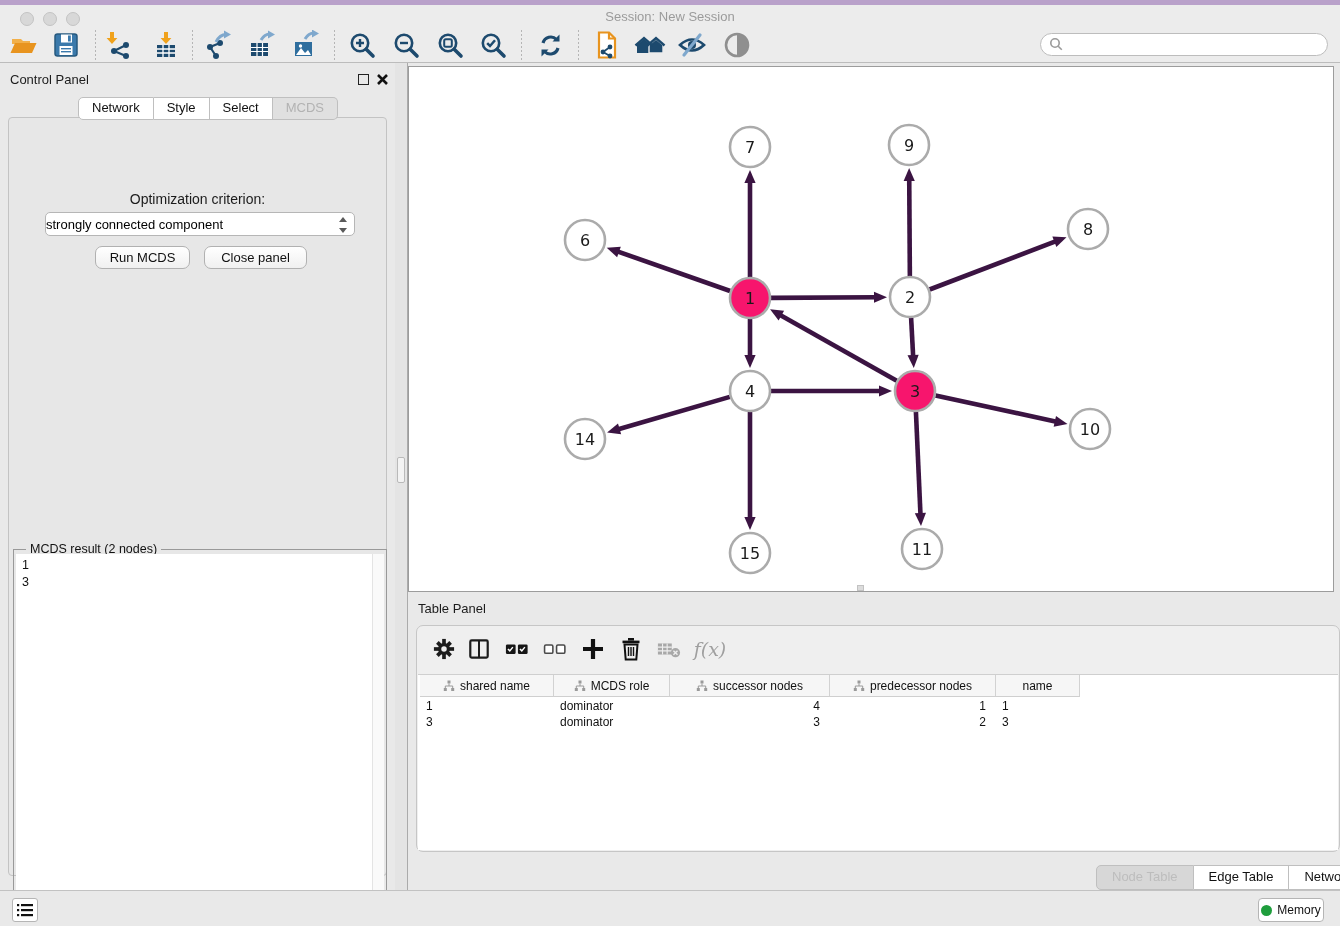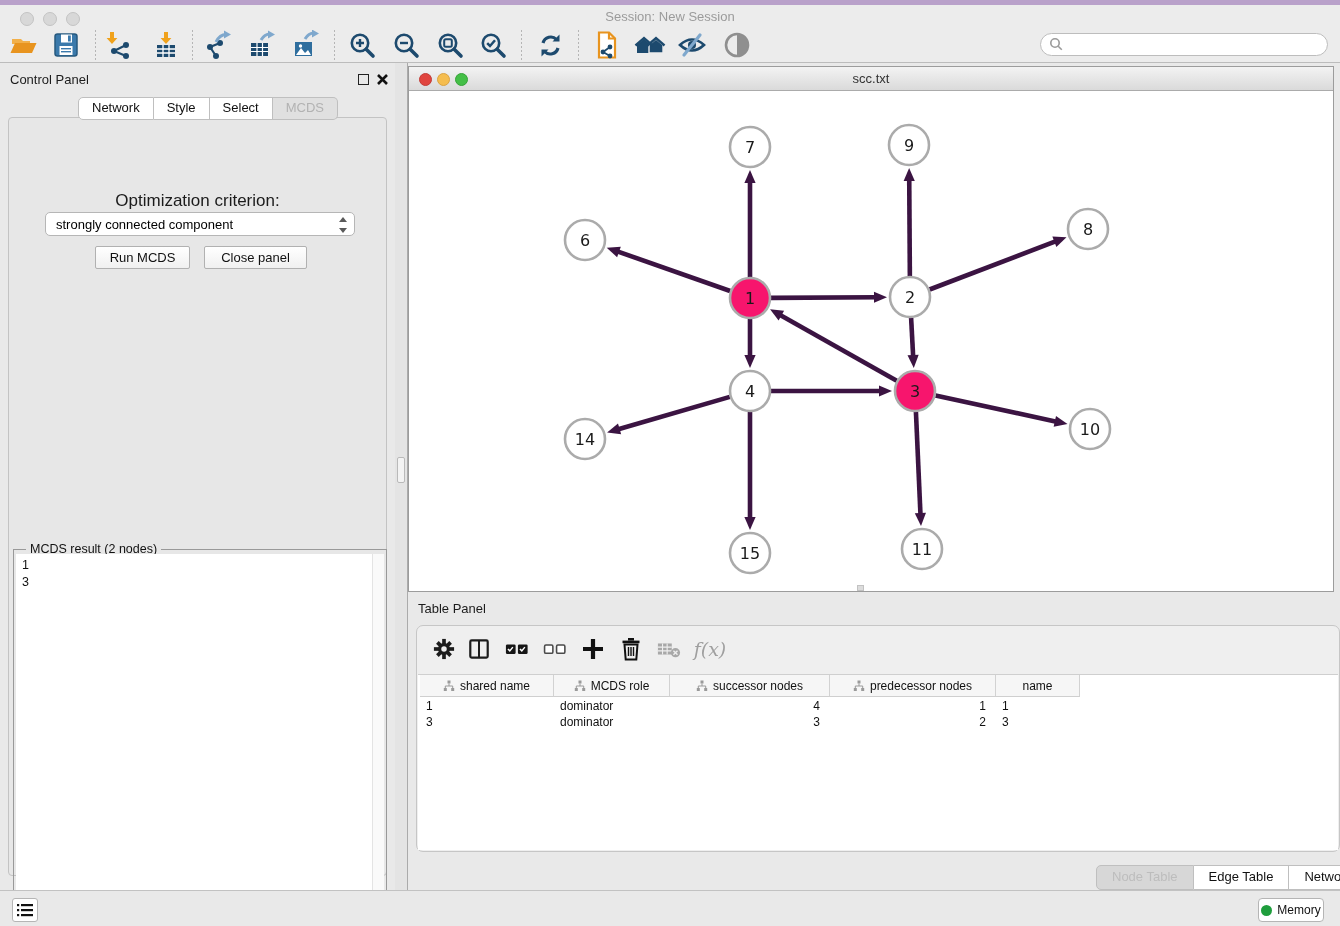--- a/index.html
+++ b/index.html
@@ -29,26 +29,26 @@
   .panel-close { position:absolute; width:13px; height:13px; }
   #cp-body { position:absolute; left:8px; top:54px; width:379px; height:759px;
     background:#e7e7e7; border:1px solid #c3c3c3; border-radius:4px; }
   .tabbar { position:absolute; display:flex; }
   .tab { border:1px solid #bfbfbf; border-left:none; background:#fff; color:#111;
     font-size:13px; padding:2px 13px 3px; white-space:nowrap; line-height:16px; }
   .tab:first-child { border-left:1px solid #bfbfbf; border-radius:5px 0 0 5px; }
   .tab:last-child { border-radius:0 5px 5px 0; }
   .tab.active { background:#e0e0e0; color:#b2b2b2; }
   #cp-tabs { left:78px; top:34px; }
-  #mcds-label { position:absolute; left:0; top:73px; width:100%; text-align:center; font-size:17px; color:#1b1b1b; }
+  #mcds-label { position:absolute; left:0; top:73px; width:100%; text-align:center; font-size:14px; color:#1b1b1b; }
   #criterion-select { position:absolute; left:36px; top:94px; width:310px; height:24px; background:#fff;
-    border:1px solid #b6b6b6; border-radius:5px; display:flex; align-items:center; font-size:13px; padding-left:10px; }
+    border:1px solid #b6b6b6; border-radius:5px; display:flex; align-items:center; font-size:13px; }
   #criterion-select .stepper { position:absolute; right:5px; top:3px; }
   .btn { position:absolute; height:23px; background:linear-gradient(#ffffff,#f0f0f0);
-    border:1px solid #b1b1b1; border-radius:2px; font-size:13px; color:#111;
+    border:1px solid #b1b1b1; border-radius:7px; font-size:13px; color:#111;
     display:flex; align-items:center; justify-content:center; }
   #run-btn { left:86px; top:128px; width:95px; }
   #closepanel-btn { left:195px; top:128px; width:103px; }
   #result-group { position:absolute; left:4px; top:431px; width:374px; height:377px; border:1px solid #999; }
   #result-legend { position:absolute; left:12px; top:-8px; background:#e7e7e7; padding:0 4px; font-size:12.5px; color:#111; }
   #result-area { position:absolute; left:2px; top:4px; right:2px; bottom:2px; background:#fff; }
   #result-scroll { position:absolute; right:0; top:0; width:12px; height:100%; background:#fafafa; border-left:1px solid #e4e4e4; }
   #result-lines { padding:3px 6px; font-size:12.5px; line-height:17px; color:#111; }
 
   
@@ -279,26 +279,20 @@
         <div class="tab">Select</div>
         <div class="tab active">MCDS</div>
       </div>
   </div>
 
   <div id="v-divider" class="abs">
     <div class="handle"></div>
   </div>
 
   <div id="net-window" class="abs">
-    <div id="net-titlebar">
-      <span class="light" style="left:10px; background:#e0443e; border:1px solid #c23b36"></span>
-      <span class="light" style="left:28px; background:#f5bd4f; border:1px solid #dba342"></span>
-      <span class="light" style="left:46px; background:#44bf47; border:1px solid #36a339"></span>
-      <div class="title">scc.txt</div>
-    </div>
     <div id="net-canvas">
       <svg id="graph-svg" width="924" height="500" viewBox="0 0 924 500">
           <g>
             <line x1="341" y1="186" x2="341" y2="88" stroke="#3B1442" stroke-width="4.6"></line>
             <polygon points="341,79 346.6,92 335.4,92" fill="#3B1442"></polygon>
           </g>
           <g>
             <line x1="321.18835217887363" y1="200.03590561439194" x2="206.1891776321926" y2="159.611953349498" stroke="#3B1442" stroke-width="4.6"></line>
             <polygon points="197.69847142313844,156.6273414699517 211.81991667237884,155.65534143255155 208.10573300005456,166.22155360381896" fill="#3B1442"></polygon>
           </g>

